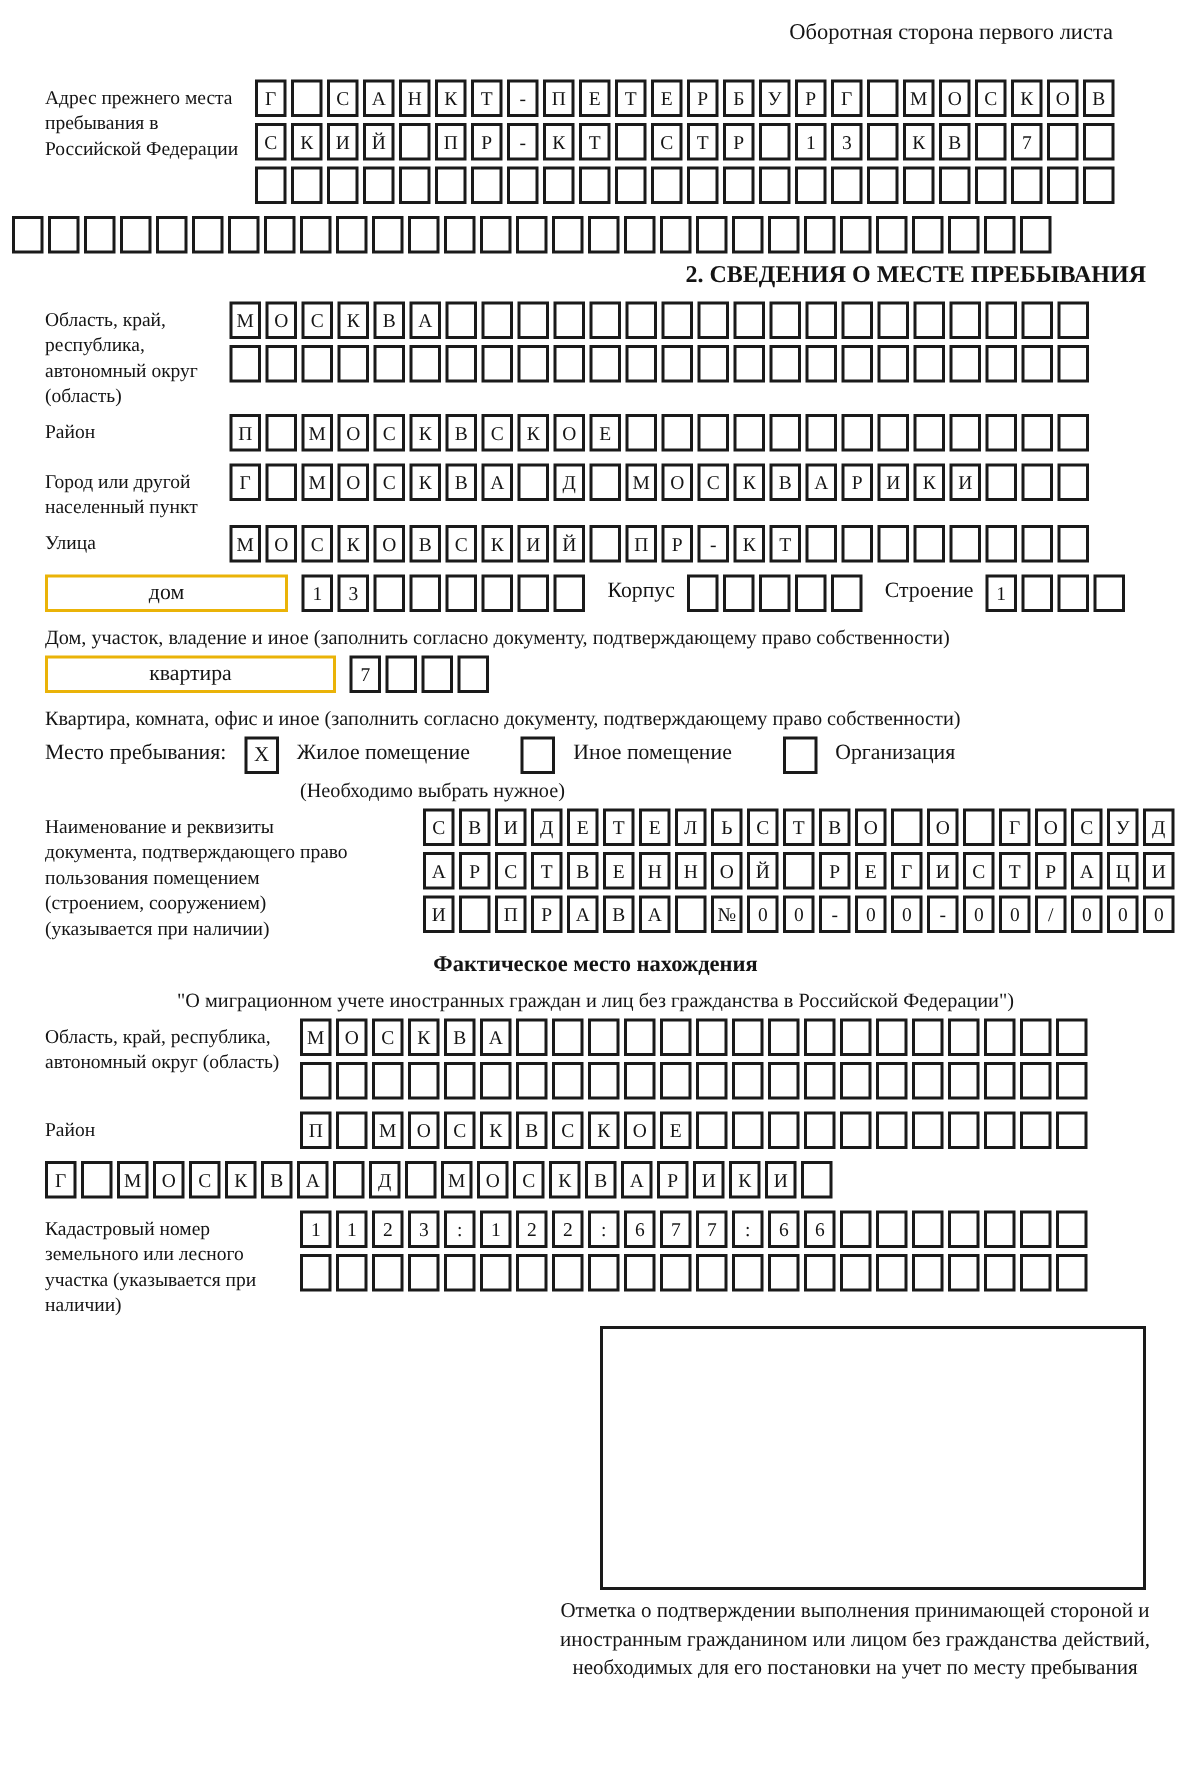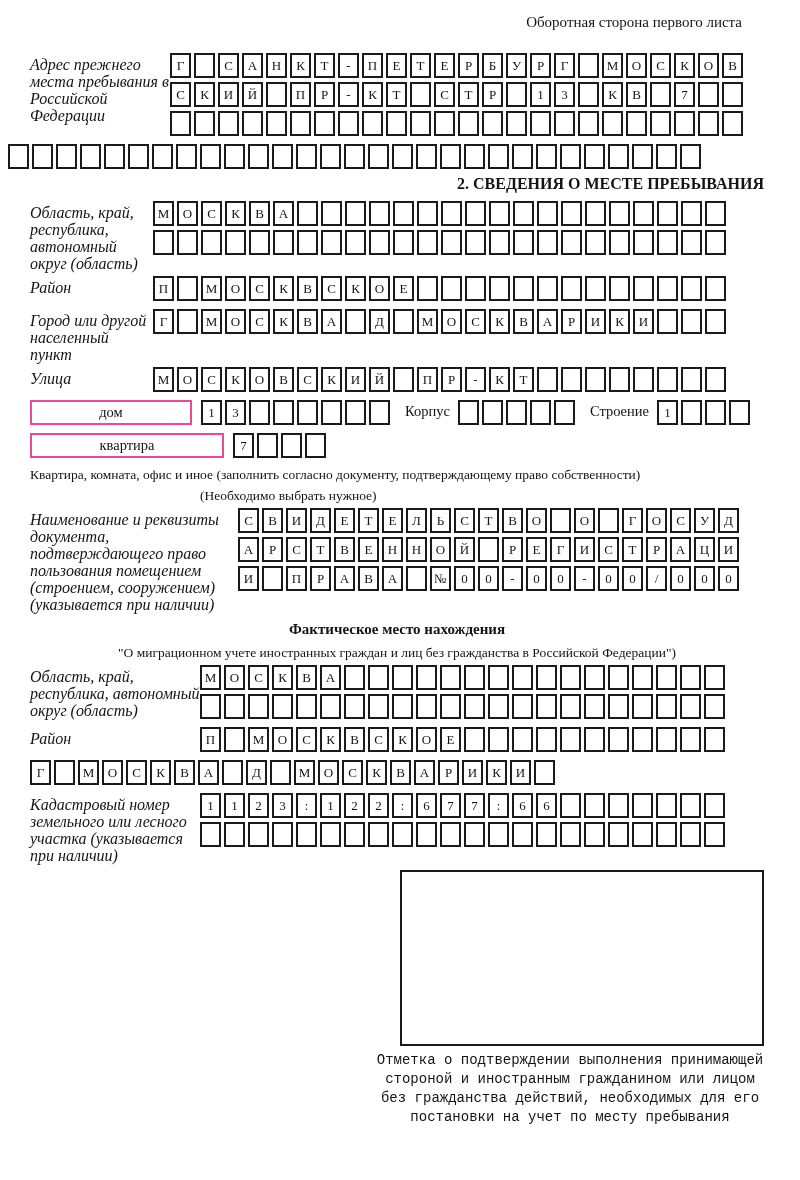--- a/index.html
+++ b/index.html
@@ -7,21 +7,21 @@
     width: 800px; height: 1180px;
     background: #ffffff;
     overflow: hidden;
   }
   body { color: #141414; font-family: "Liberation Serif", "DejaVu Serif", serif; }
   .page { box-sizing: border-box; width: 800px; height: 1180px; padding: 14px 36px 10px 30px; }
 
   .hdr-note { text-align: right; font-size: 15px; padding-right: 22px; margin-bottom: 22px; }
 
   .field { display: flex; align-items: flex-start; margin-bottom: 4px; }
-  .flabel { font-size: 16px; line-height: 17px; flex: 0 0 auto; padding-top: 3px; font-style: italic; }
+  .flabel { font-size: 13px; line-height: 17px; flex: 0 0 auto; padding-top: 3px; }
   .w140 { width: 140px; }
   .w123 { width: 123px; }
   .w208 { width: 208px; }
   .w170 { width: 170px; }
   .fcells { flex: 1 1 auto; }
 
   .cellrow { display: flex; margin-bottom: 4px; }
   .cell {
     width: 17px; height: 21px; flex: 0 0 auto;
     border: 2px solid #1a1a1a; margin-right: 3px;
@@ -30,48 +30,48 @@
   }
   .fullrow { margin-left: -22px; margin-bottom: 2px; }
 
   .note { font-size: 13.5px; line-height: 17px; margin-bottom: 4px; }
   .note-center { text-align: center; }
 
   .sec-title { text-align: right; font-weight: bold; font-size: 16px; margin: 6px 0 8px 0; }
   .sec-title2 { text-align: center; font-weight: bold; font-size: 15px; margin: 8px 0 6px 0; }
 
   .widebox {
-    box-sizing: content-box; height: 21px; border: 2px solid #ec4899;
+    box-sizing: content-box; height: 21px; border: 2px solid #eab308;
     display: flex; align-items: center; justify-content: center;
     font-size: 14.5px; flex: 0 0 auto; margin-right: 9px; background: #fff;
   }
   .dom-box { width: 158px; }
   .kv-box { width: 190px; font-family: Liberation Serif, serif; }
   .inline-label { font-size: 14.5px; padding-top: 3px; margin: 0 8px 0 12px; flex: 0 0 auto; }
 
   .stay-row { display: flex; align-items: flex-start; margin: 4px 0 2px 0; font-size: 14.5px; }
   .stay-label { padding-top: 3px; }
   .checkbox {
     width: 19px; height: 21px; border: 2px solid #1a1a1a;
     display: flex; align-items: center; justify-content: center;
     font-size: 14px; margin: 0 12px 0 34px; flex: 0 0 auto; background: #fff;
   }
   .checkbox.first { margin-left: 12px; }
   .opt-label { padding-top: 3px; }
   .choose-note { margin-left: 170px; width: 300px; text-align: left; }
 
-  .doc-field { margin-top: 2px; }
+  .doc-field { margin-top: 2px; gap: 44px; }
 
   .stamp-box {
     width: 360px; height: 172px; border: 2px solid #1a1a1a;
     margin-left: auto; margin-right: 0; margin-top: 6px; background: #fff;
   }
   .stamp-caption {
     width: 400px; margin-left: auto; margin-right: -6px; margin-top: 5px;
-    text-align: center; font-size: 14px; line-height: 19px; font-family: Liberation Mono, monospace;
+    text-align: center; font-size: 14px; line-height: 19px;
   }
 </style>
 </head>
 <body>
 
 <div class="page">
 
   <div class="hdr-note">Оборотная сторона первого листа</div>
 
   <div class="field">
@@ -360,32 +360,42 @@
         <span class="cell"></span>
       </div>
     <span class="inline-label">Строение</span>
     <div class="cellrow">
         <span class="cell">1</span>
         <span class="cell"></span>
         <span class="cell"></span>
         <span class="cell"></span>
       </div>
   </div>
+  <div class="note">Дом, участок, владение и иное (заполнить согласно документу, подтверждающему право собственности)</div>
 
   <div class="field">
     <div class="widebox kv-box">квартира</div>
     <div class="cellrow">
         <span class="cell">7</span>
         <span class="cell"></span>
         <span class="cell"></span>
         <span class="cell"></span>
       </div>
   </div>
   <div class="note">Квартира, комната, офис и иное (заполнить согласно документу, подтверждающему право собственности)</div>
 
+  <div class="stay-row">
+    <span class="stay-label">Место пребывания:</span>
+    <span class="checkbox first">X</span>
+    <span class="opt-label">Жилое помещение</span>
+    <span class="checkbox"></span>
+    <span class="opt-label">Иное помещение</span>
+    <span class="checkbox"></span>
+    <span class="opt-label">Организация</span>
+  </div>
   <div class="note choose-note">(Необходимо выбрать нужное)</div>
 
   <div class="field doc-field">
     <div class="flabel w208">Наименование и реквизиты документа, подтверждающего право пользования помещением (строением, сооружением) (указывается при наличии)</div>
     <div class="fcells">
       <div class="cellrow">
           <span class="cell">С</span>
           <span class="cell">В</span>
           <span class="cell">И</span>
           <span class="cell">Д</span>

